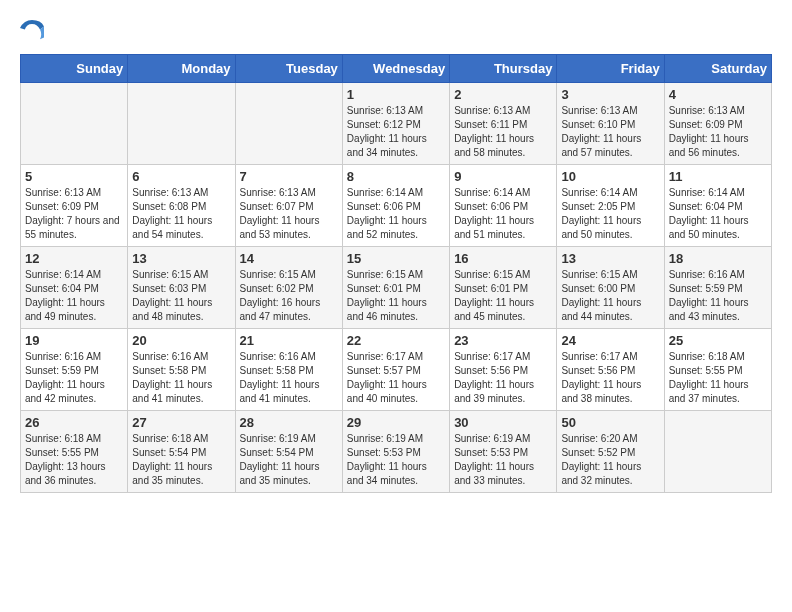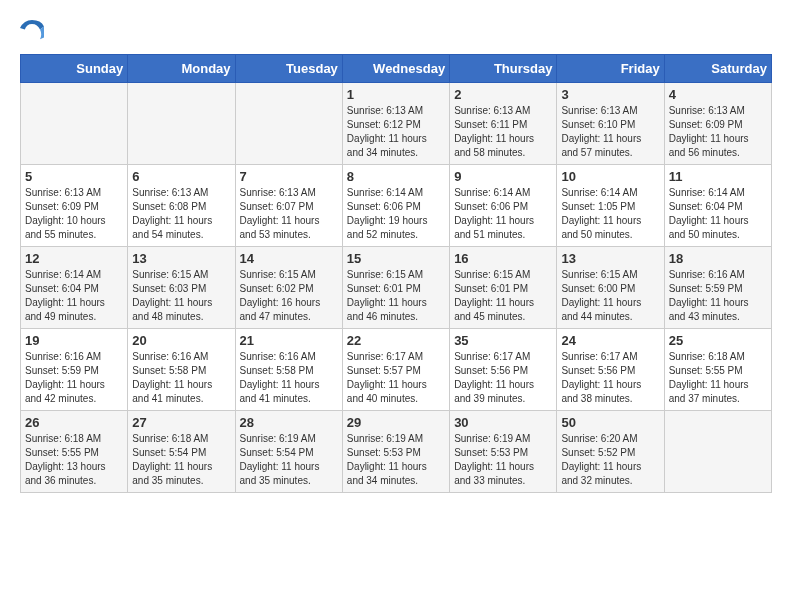--- a/index.html
+++ b/index.html
@@ -161,21 +161,21 @@
           <span>Daylight: 11 hours and 56 minutes.</span>
         </div>
       </td>
       </tr>
       <tr>
         <td>
         <span class="day-number">5</span>
         <div class="day-info">
           <span>Sunrise: 6:13 AM</span><br>
           <span>Sunset: 6:09 PM</span><br>
-          <span>Daylight: 10 hours and 55 minutes.</span>
+          <span>Daylight: 7 hours and 55 minutes.</span>
         </div>
       </td>
         <td>
         <span class="day-number">6</span>
         <div class="day-info">
           <span>Sunrise: 6:13 AM</span><br>
           <span>Sunset: 6:08 PM</span><br>
           <span>Daylight: 11 hours and 54 minutes.</span>
         </div>
       </td>
@@ -185,36 +185,36 @@
           <span>Sunrise: 6:13 AM</span><br>
           <span>Sunset: 6:07 PM</span><br>
           <span>Daylight: 11 hours and 53 minutes.</span>
         </div>
       </td>
         <td>
         <span class="day-number">8</span>
         <div class="day-info">
           <span>Sunrise: 6:14 AM</span><br>
           <span>Sunset: 6:06 PM</span><br>
-          <span>Daylight: 19 hours and 52 minutes.</span>
+          <span>Daylight: 11 hours and 52 minutes.</span>
         </div>
       </td>
         <td>
         <span class="day-number">9</span>
         <div class="day-info">
           <span>Sunrise: 6:14 AM</span><br>
           <span>Sunset: 6:06 PM</span><br>
           <span>Daylight: 11 hours and 51 minutes.</span>
         </div>
       </td>
         <td>
         <span class="day-number">10</span>
         <div class="day-info">
           <span>Sunrise: 6:14 AM</span><br>
-          <span>Sunset: 1:05 PM</span><br>
+          <span>Sunset: 2:05 PM</span><br>
           <span>Daylight: 11 hours and 50 minutes.</span>
         </div>
       </td>
         <td>
         <span class="day-number">11</span>
         <div class="day-info">
           <span>Sunrise: 6:14 AM</span><br>
           <span>Sunset: 6:04 PM</span><br>
           <span>Daylight: 11 hours and 50 minutes.</span>
         </div>
@@ -305,21 +305,21 @@
       </td>
         <td>
         <span class="day-number">22</span>
         <div class="day-info">
           <span>Sunrise: 6:17 AM</span><br>
           <span>Sunset: 5:57 PM</span><br>
           <span>Daylight: 11 hours and 40 minutes.</span>
         </div>
       </td>
         <td>
-        <span class="day-number">35</span>
+        <span class="day-number">23</span>
         <div class="day-info">
           <span>Sunrise: 6:17 AM</span><br>
           <span>Sunset: 5:56 PM</span><br>
           <span>Daylight: 11 hours and 39 minutes.</span>
         </div>
       </td>
         <td>
         <span class="day-number">24</span>
         <div class="day-info">
           <span>Sunrise: 6:17 AM</span><br>

